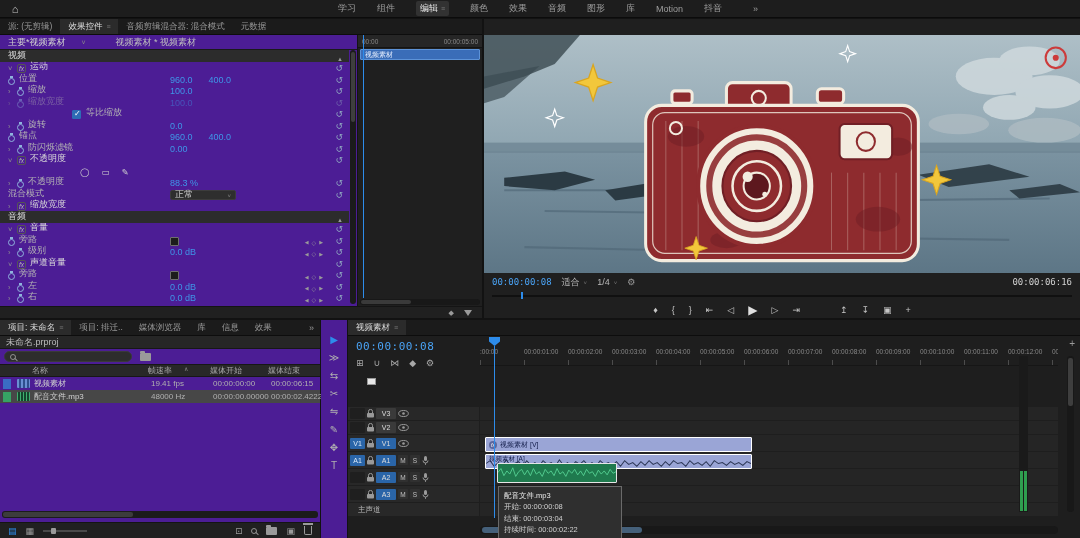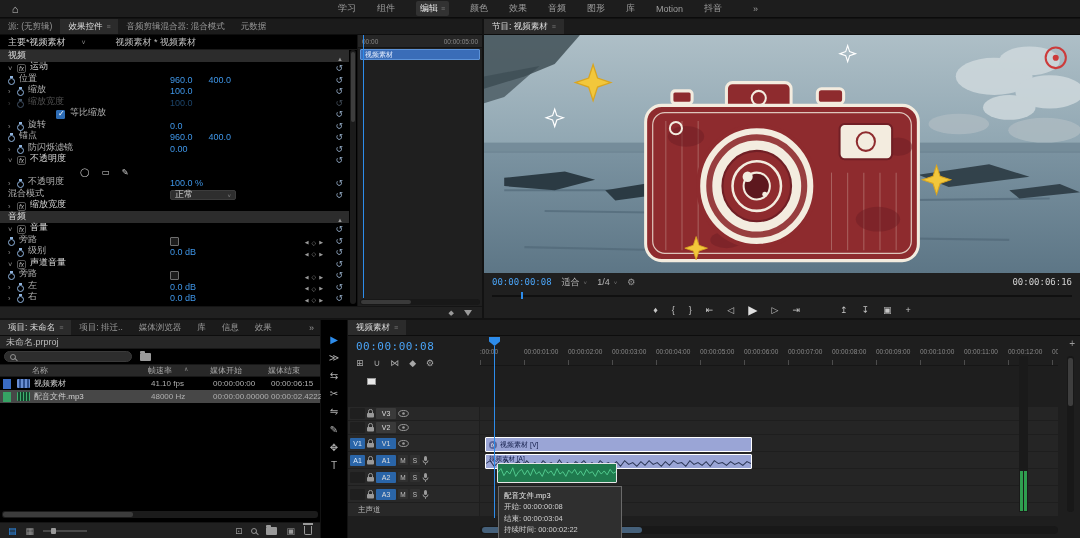--- a/index.html
+++ b/index.html
@@ -1,18 +1,18 @@
 <!DOCTYPE html>
 <html><head>
 <meta charset="utf-8">
 <style>
 *{box-sizing:border-box;margin:0;padding:0}
 html,body{width:1080px;height:538px;overflow:hidden}
 body{background:#121212;font-family:"Liberation Sans","DejaVu Sans",sans-serif;font-size:9px;color:#c8c8c8;position:relative}
-.panel{position:absolute;background:#000000}
+.panel{position:absolute;background:#4c1d95}
 .tabs{display:flex;align-items:stretch;height:16px;background:#1b1b1b;border-bottom:1px solid #0d0d0d;overflow:hidden;white-space:nowrap}
 .tab{padding:0 8px;display:flex;align-items:center;gap:4px;color:#989898;font-size:8.5px;flex:none}
 .tab.active{background:#2b2b2b;color:#ddd}
 .pmenu{color:#777;font-size:7px}
 .tab-overflow{margin-left:auto;padding:0 6px;display:flex;align-items:center;color:#989898}
 
 
 #topbar{position:absolute;left:0;top:0;width:1080px;height:18px;background:#1d1d1d;display:flex;align-items:center;border-bottom:1px solid #0b0b0b}
 #home{width:30px;text-align:center;color:#c0c0c0;font-size:11px}
 #menus{display:flex;gap:21px;margin-left:308px;align-items:center}
@@ -23,21 +23,21 @@
 
 #fx-panel{left:0;top:19px;width:482px;height:299px}
 #fx-body{position:absolute;top:16px;left:0;right:0;bottom:12px;display:flex}
 #fx-left{width:358px;position:relative;border-right:1px solid #141414}
 #fx-crumb{height:15px;display:flex;align-items:center;gap:16px;padding:0 8px;border-bottom:1px solid #1a1a1a;color:#cfcfcf}
 #fx-crumb .caret{color:#888;font-size:7px}
 #fx-crumb .right{margin-left:14px;color:#bdbdbd}
 #fx-rows{position:absolute;top:15px;left:0;right:8px;bottom:0;overflow:hidden}
 .fxrow{height:11.5px;display:flex;align-items:flex-end;padding-left:8px;position:relative}
 .fxrow.sec{background:#2c2c2c}
-.fxrow.ind{padding-left:56px}
+.fxrow.ind{padding-left:72px}
 .fxrow.dim{opacity:.45}
 .arr{width:9px;color:#8f8f8f;font-size:7.5px;flex:none}
 .fxb{font-size:6.5px;color:#b5b5b5;font-style:italic;margin-right:4px;border:1px solid #555;border-radius:2px;padding:0 1px;line-height:7px;flex:none}
 .stw{width:7px;height:7px;border:1px solid #8fb3dd;border-radius:50%;position:relative;margin-right:4px;flex:none}
 .stw::before{content:"";position:absolute;top:-3px;left:1px;width:3px;height:2px;background:#8fb3dd}
 .lab{color:#b4b4b4;white-space:nowrap}
 .grp .lab{color:#dadada}
 .sec .lab{color:#dadada}
 .tools{display:flex;gap:12px;color:#d0d0d0;font-size:8.5px;margin-left:72px}
 .vals{position:absolute;left:170px;display:flex;align-items:center;gap:16px}
@@ -432,21 +432,21 @@
           </div>
 
           <div class="fxrow par">
             <span class="arr">›</span>
 
             <span class="stw"></span>
 
             <span class="lab">不透明度</span>
 
             <span class="vals">
-              <span class="val">100.0 %</span>
+              <span class="val">88.3 %</span>
 
             </span>
 
             <span class="rst">↺</span>
 
           </div>
 
           <div class="fxrow par">
 
             <span class="lab">混合模式</span>
@@ -638,26 +638,20 @@
       <div id="mini-hscroll"></div>
     </div>
   </div>
   <div id="fx-bottom">
     <span class="kfilter">◆</span>
     <span class="funnel"></span>
   </div>
 </div>
 
 <div id="mon-panel" class="panel">
-  <div class="tabs">
-    <span class="tab active">
-      <span>节目: 视频素材</span>
-      <span class="pmenu">≡</span>
-    </span>
-  </div>
   <div id="mon-video">
     <svg viewBox="0 0 590 230" preserveAspectRatio="none">
       <defs>
         <linearGradient id="sky" x1="0" y1="0" x2="0" y2="1">
           <stop offset="0" stop-color="#aebfc7"></stop>
             <stop offset="1" stop-color="#8da4b0"></stop>
         </linearGradient>
         <linearGradient id="sea" x1="0" y1="0" x2="0" y2="1">
           <stop offset="0" stop-color="#7b93a1"></stop>
             <stop offset="1" stop-color="#5d7686"></stop>
@@ -838,21 +832,21 @@
     </span>
     <span class="c-start">媒体开始</span>
     <span class="c-end">媒体结束</span>
   </div>
   <div>
 
       <div class="prow">
         <span class="chip" style="background: rgb(58, 108, 196);"></span>
         <span class="micon video"></span>
         <span class="pname">视频素材</span>
-        <span class="prate">41.10 fps</span>
+        <span class="prate">19.41 fps</span>
         <span class="pstart">00:00:00:00</span>
         <span class="pend">00:00:06:15</span>
       </div>
 
       <div class="prow selected">
         <span class="chip" style="background: rgb(54, 163, 100);"></span>
         <span class="micon audio"></span>
         <span class="pname">配音文件.mp3</span>
         <span class="prate">48000 Hz</span>
         <span class="pstart">00:00:00.00000</span>

